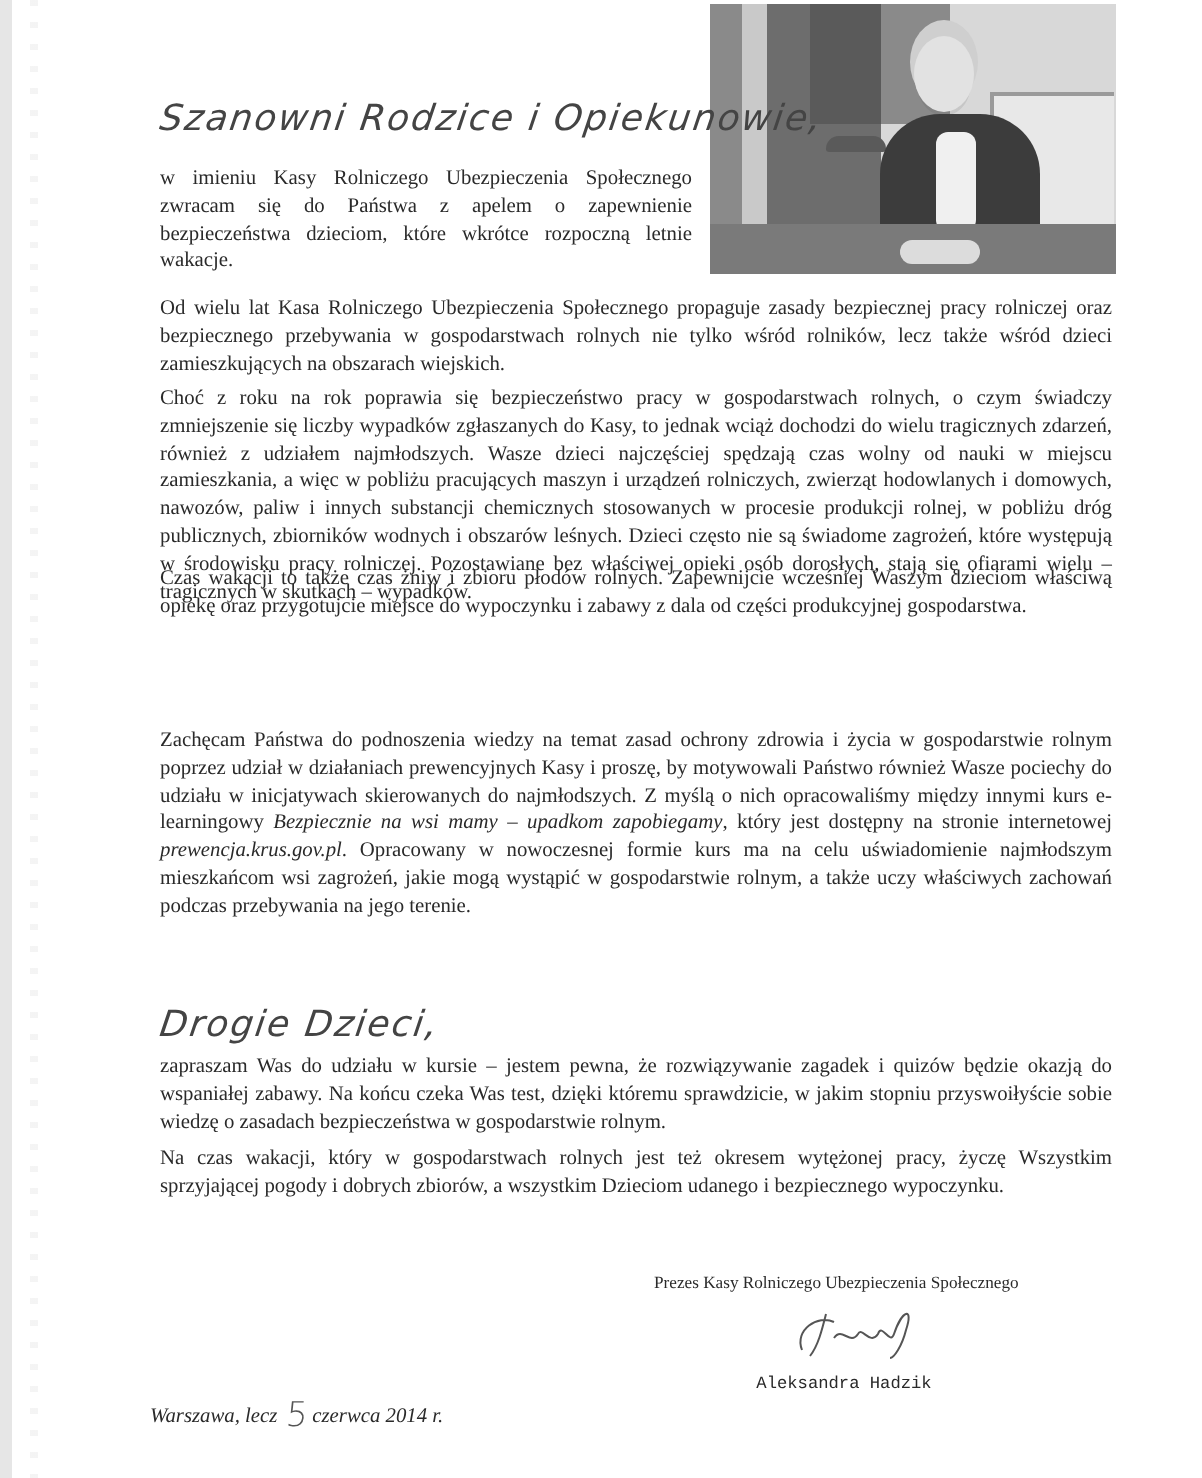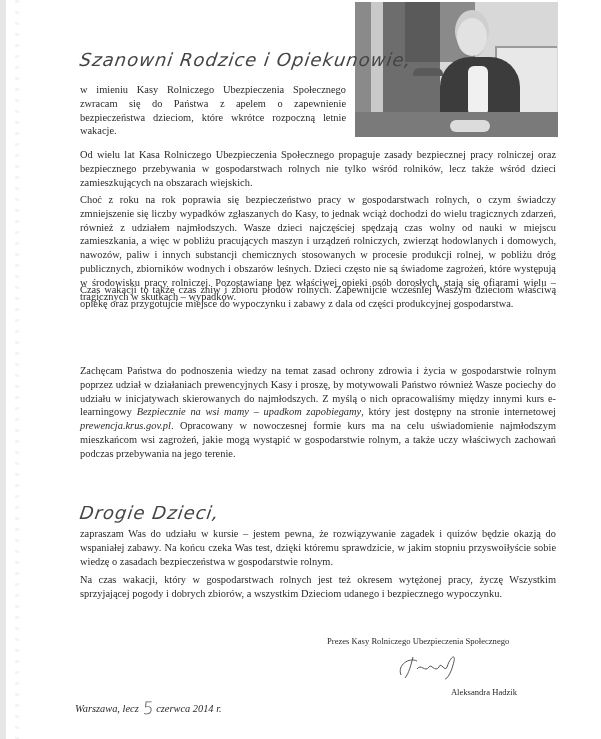--- a/index.html
+++ b/index.html
@@ -68,21 +68,21 @@
 
   .sig-title {
     position: absolute; left: 327px; top: 636px; width: 190px;
     font-size: 8.6px; white-space: nowrap;
   }
   .sig-mark {
     position: absolute; left: 395px; top: 651px; width: 70px; height: 30px;
   }
   .sig-name {
     position: absolute; left: 327px; top: 687px; width: 190px;
-    font-size: 8.6px; text-align: right;
+    font-size: 8.6px; text-align: center; font-family: Liberation Mono, monospace;
   }
   .date-line {
     position: absolute; left: 75px; top: 698px;
     font-size: 10.4px; font-style: italic; white-space: nowrap;
   }
   .date-day {
     font-family: "DejaVu Sans", sans-serif; font-style: normal; font-weight: 300;
     font-size: 17px; color: #555; display: inline-block; transform: skewX(-6deg);
     margin: 0 2px; vertical-align: -2px;
   }

